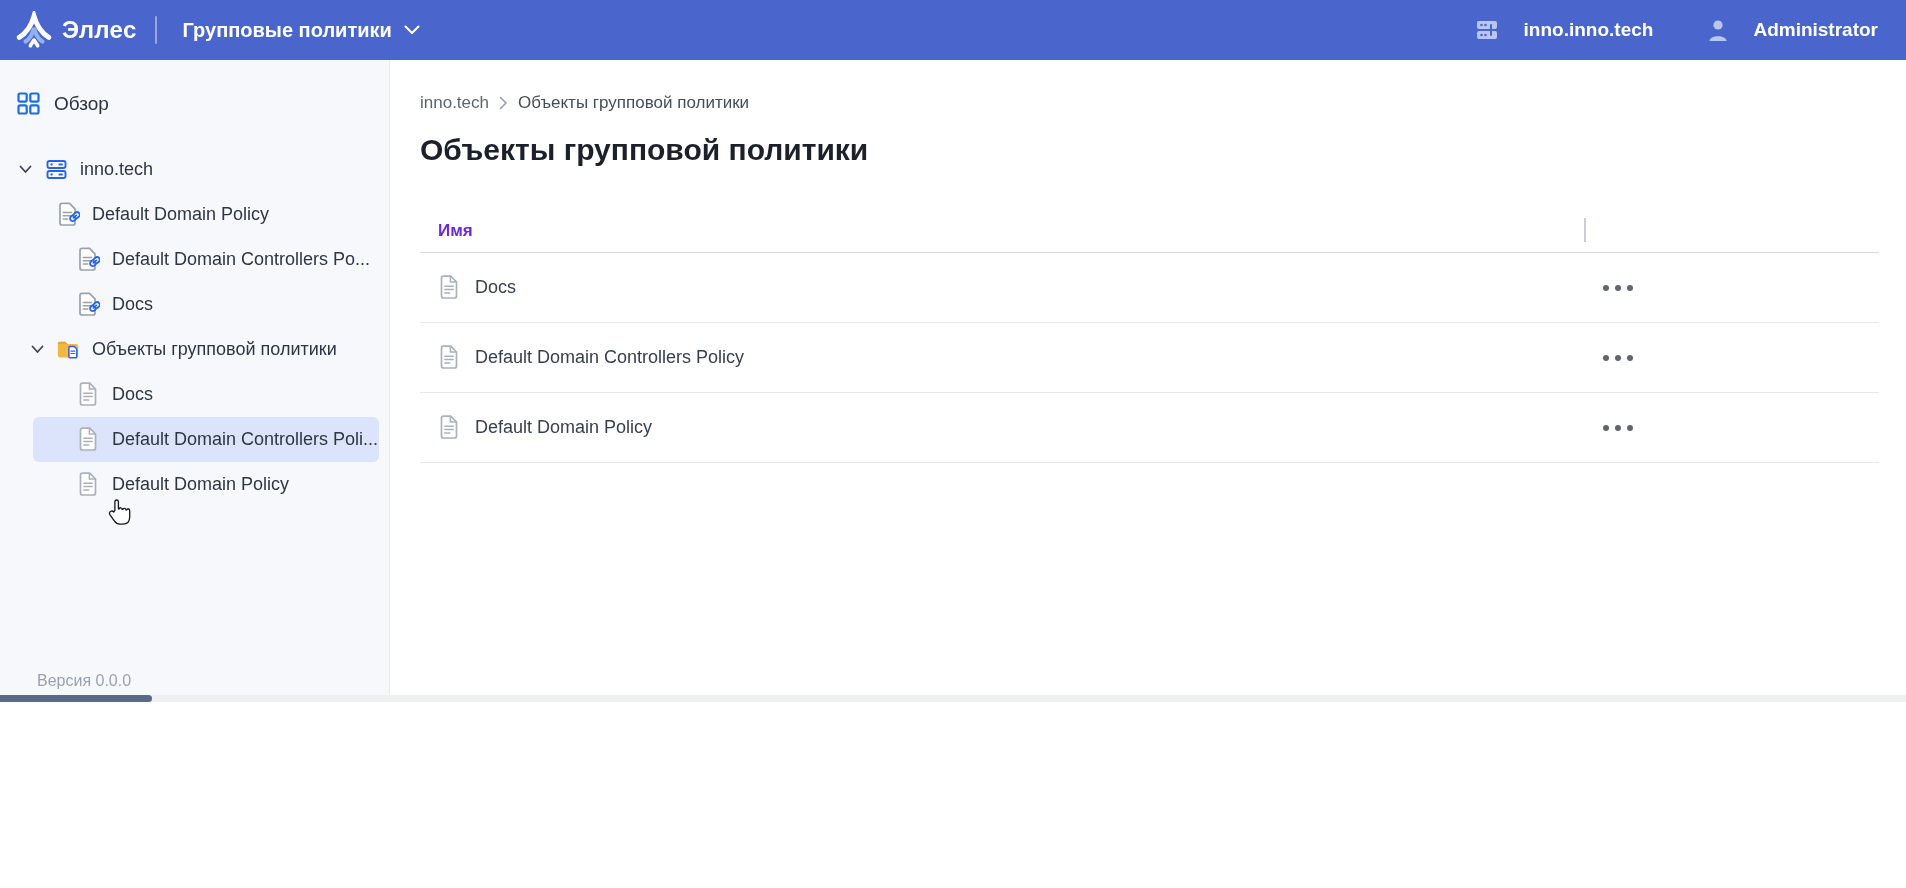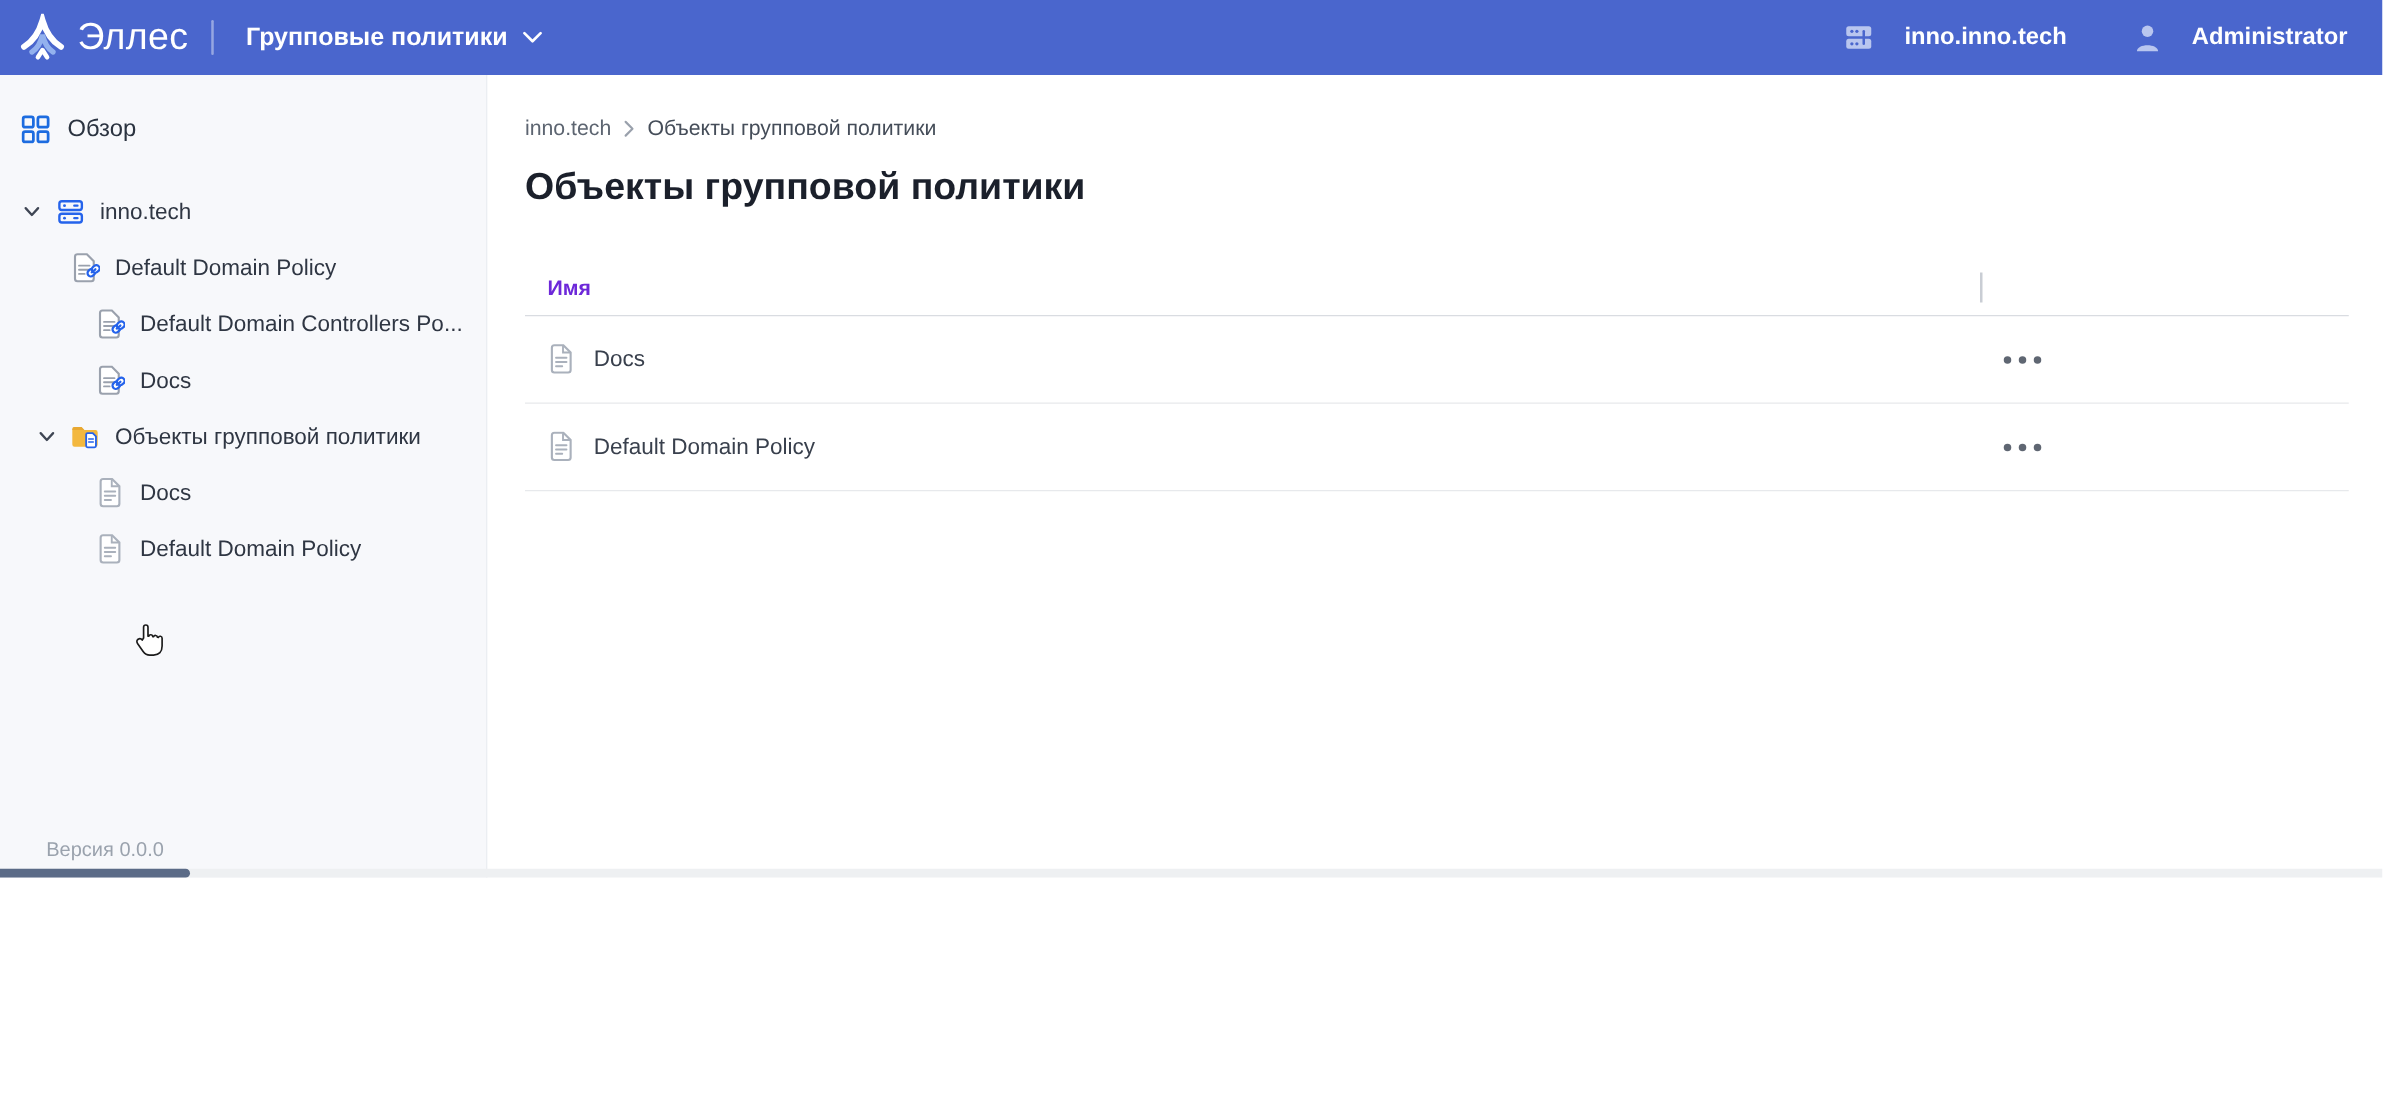--- a/index.html
+++ b/index.html
@@ -3,21 +3,21 @@
 <meta charset="utf-8">
 <style>
   * { margin:0; padding:0; box-sizing:border-box; }
   html,body { width:1906px; height:888px; overflow:hidden;
     font-family:"Liberation Sans", sans-serif; background:#fff; }
 
   
   .topbar { height:60px; background:#4a66cd; display:flex; align-items:center;
     padding:0 28px 0 16px; color:#fff; }
   .brand { display:flex; align-items:center; gap:10px; }
-  .brand-name { font-size:30px; font-weight:400; letter-spacing:.3px; }
+  .brand-name { font-size:24px; font-weight:700; letter-spacing:.3px; }
   .top-divider { width:2px; height:28px; background:rgba(255,255,255,.42);
     border-radius:1px; margin:0 26px 0 18px; }
   .app-switcher { display:flex; align-items:center; gap:12px; font-size:20px;
     font-weight:600; cursor:pointer; }
   .top-right { margin-left:auto; display:flex; align-items:center; gap:54px; }
   .top-chip { display:flex; align-items:center; gap:24px; font-size:19px; font-weight:600; }
 
   
   .shell { display:flex; height:642px; position:relative; }
 
@@ -217,20 +217,31 @@
           <span class="tw"></span>
           <span class="ti">
             <svg width="22" height="25" viewBox="0 0 22 25">
               <path d="M3.5 3.2 a2 2 0 0 1 2-2 h7.2 L18.5 7 V21 a2 2 0 0 1-2 2 H5.5 a2 2 0 0 1-2-2 Z" stroke="#aab1bc" stroke-width="1.7" fill="#fff"></path>
               <path d="M12.4 1.6 V7 h5.6" stroke="#aab1bc" stroke-width="1.5" fill="none"></path>
               <path d="M6.8 11.2 h8.4 M6.8 14.6 h8.4 M6.8 18 h5" stroke="#aab1bc" stroke-width="1.5" stroke-linecap="round"></path>
             </svg>
           </span>
           <span class="tl">Docs</span>
         </div>
+        <div class="tree-row lvl2 selected">
+          <span class="tw"></span>
+          <span class="ti">
+            <svg width="22" height="25" viewBox="0 0 22 25">
+              <path d="M3.5 3.2 a2 2 0 0 1 2-2 h7.2 L18.5 7 V21 a2 2 0 0 1-2 2 H5.5 a2 2 0 0 1-2-2 Z" stroke="#aab1bc" stroke-width="1.7" fill="#fff"></path>
+              <path d="M12.4 1.6 V7 h5.6" stroke="#aab1bc" stroke-width="1.5" fill="none"></path>
+              <path d="M6.8 11.2 h8.4 M6.8 14.6 h8.4 M6.8 18 h5" stroke="#aab1bc" stroke-width="1.5" stroke-linecap="round"></path>
+            </svg>
+          </span>
+          <span class="tl">Default Domain Controllers Poli...</span>
+        </div>
         <div class="tree-row lvl2">
           <span class="tw"></span>
           <span class="ti">
             <svg width="22" height="25" viewBox="0 0 22 25">
               <path d="M3.5 3.2 a2 2 0 0 1 2-2 h7.2 L18.5 7 V21 a2 2 0 0 1-2 2 H5.5 a2 2 0 0 1-2-2 Z" stroke="#aab1bc" stroke-width="1.7" fill="#fff"></path>
               <path d="M12.4 1.6 V7 h5.6" stroke="#aab1bc" stroke-width="1.5" fill="none"></path>
               <path d="M6.8 11.2 h8.4 M6.8 14.6 h8.4 M6.8 18 h5" stroke="#aab1bc" stroke-width="1.5" stroke-linecap="round"></path>
             </svg>
           </span>
           <span class="tl">Default Domain Policy</span>
@@ -281,20 +292,35 @@
             </button>
           </div>
           <div class="trow">
             <span style="display: flex;">
               <svg width="22" height="25" viewBox="0 0 22 25">
                 <path d="M3.5 3.2 a2 2 0 0 1 2-2 h7.2 L18.5 7 V21 a2 2 0 0 1-2 2 H5.5 a2 2 0 0 1-2-2 Z" stroke="#aab1bc" stroke-width="1.7" fill="#fff"></path>
                 <path d="M12.4 1.6 V7 h5.6" stroke="#aab1bc" stroke-width="1.5" fill="none"></path>
                 <path d="M6.8 11.2 h8.4 M6.8 14.6 h8.4 M6.8 18 h5" stroke="#aab1bc" stroke-width="1.5" stroke-linecap="round"></path>
               </svg>
             </span>
+            <span class="row-name">Default Domain Controllers Policy</span>
+            <button class="row-actions">
+              <i></i>
+              <i></i>
+              <i></i>
+            </button>
+          </div>
+          <div class="trow">
+            <span style="display: flex;">
+              <svg width="22" height="25" viewBox="0 0 22 25">
+                <path d="M3.5 3.2 a2 2 0 0 1 2-2 h7.2 L18.5 7 V21 a2 2 0 0 1-2 2 H5.5 a2 2 0 0 1-2-2 Z" stroke="#aab1bc" stroke-width="1.7" fill="#fff"></path>
+                <path d="M12.4 1.6 V7 h5.6" stroke="#aab1bc" stroke-width="1.5" fill="none"></path>
+                <path d="M6.8 11.2 h8.4 M6.8 14.6 h8.4 M6.8 18 h5" stroke="#aab1bc" stroke-width="1.5" stroke-linecap="round"></path>
+              </svg>
+            </span>
             <span class="row-name">Default Domain Policy</span>
             <button class="row-actions">
               <i></i>
               <i></i>
               <i></i>
             </button>
           </div>
         </div>
     </div>
   </main>

